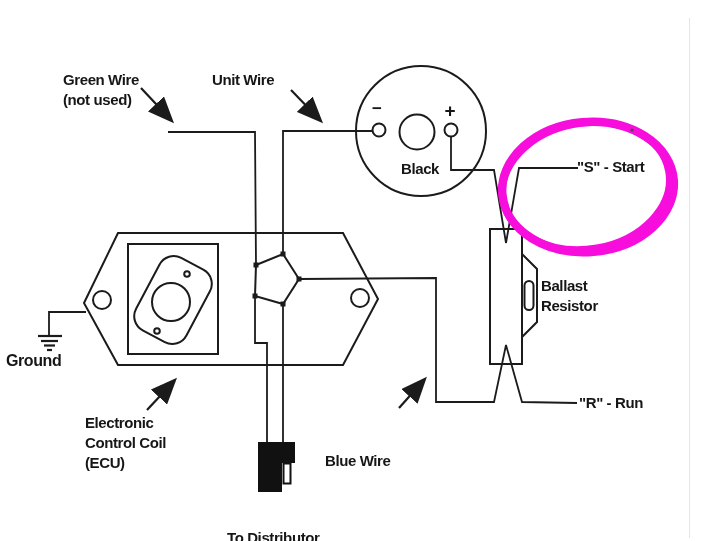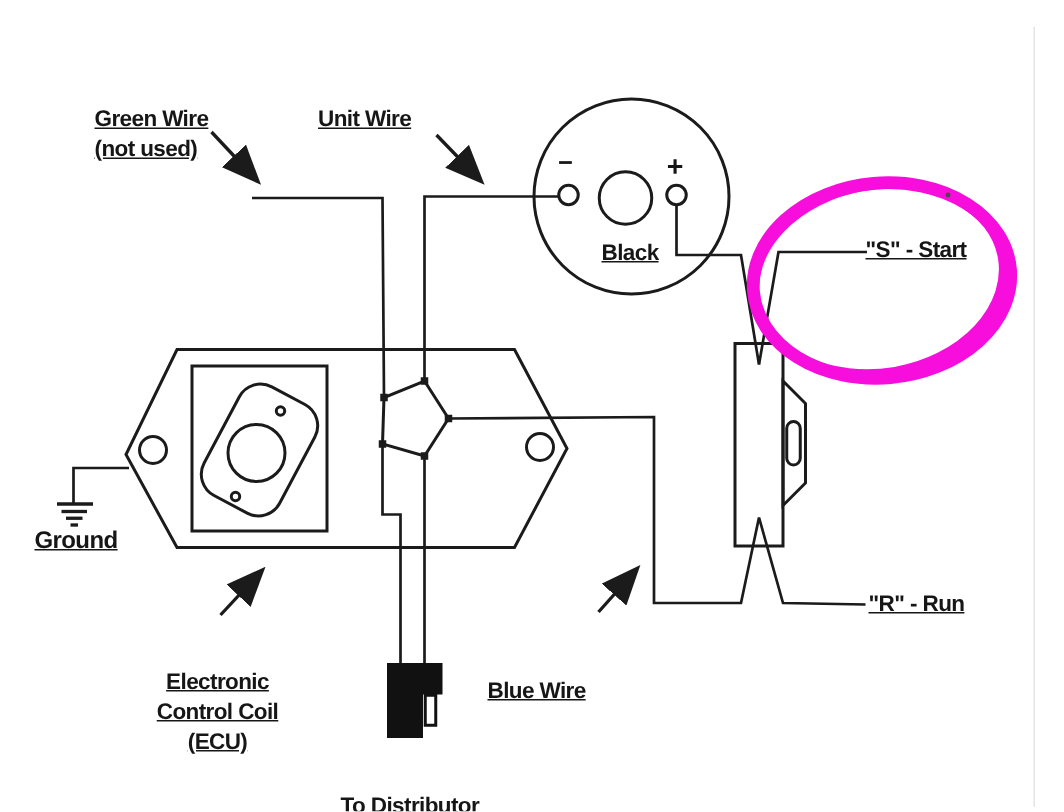--- a/index.html
+++ b/index.html
@@ -3,23 +3,23 @@
 <meta charset="utf-8">
 <style>
   html,body{margin:0;padding:0;background:#ffffff;}
   #stage{
     position:relative;width:709px;height:541px;background:#ffffff;overflow:hidden;
     font-family:"Liberation Sans",sans-serif;color:#161616;
   }
   #stage svg{position:absolute;left:0;top:0;}
   .label{
     position:absolute;font-weight:700;font-size:15px;line-height:20px;
-    letter-spacing:-0.4px;color:#161616;white-space:nowrap;text-decoration:underline;
+    letter-spacing:-0.4px;color:#161616;white-space:nowrap;
   }
-  .label.center{text-align:center;margin-top:32px;}
+  .label.center{text-align:left;}
 </style>
 </head>
 <body>
 
 <div id="stage">
 
 <svg width="709" height="541" viewBox="0 0 709 541">
   <defs>
     <marker id="ah" markerWidth="12" markerHeight="10" refX="10" refY="5" orient="auto">
       <path d="M0,0 L12,5 L0,10 z" fill="#1b1b1b"></path>
@@ -113,28 +113,32 @@
     <span>Green Wire</span><br>
     <span>(not used)</span>
   </div>
 
   <div class="label" style="left:212px;top:70px;">Unit Wire</div>
 
   <div class="label" style="left:401px;top:159px;">Black</div>
 
   <div class="label" style="left:577px;top:157px;">"S" - Start</div>
 
+  <div class="label" style="left:541px;top:276px;">
+    <span>Ballast</span><br>
+    <span>Resistor</span>
+  </div>
 
   <div class="label" style="left:579px;top:393px;">"R" - Run</div>
 
   <div class="label" style="left:325px;top:403px;margin-top:48px;">Blue Wire</div>
 
   <div class="label center" style="left:85px;top:413px;width:120px;">
     <span>Electronic</span><br>
     <span>Control Coil</span><br>
     <span>(ECU)</span>
   </div>
 
-  <div class="label" style="left:23px;top:351px;font-size:16px;">Ground</div>
+  <div class="label" style="left:6px;top:351px;font-size:16px;">Ground</div>
 
   <div class="label" style="left:227px;top:496px;margin-top:32px;">To Distributor</div>
 
 </div>
 
 </body></html>

